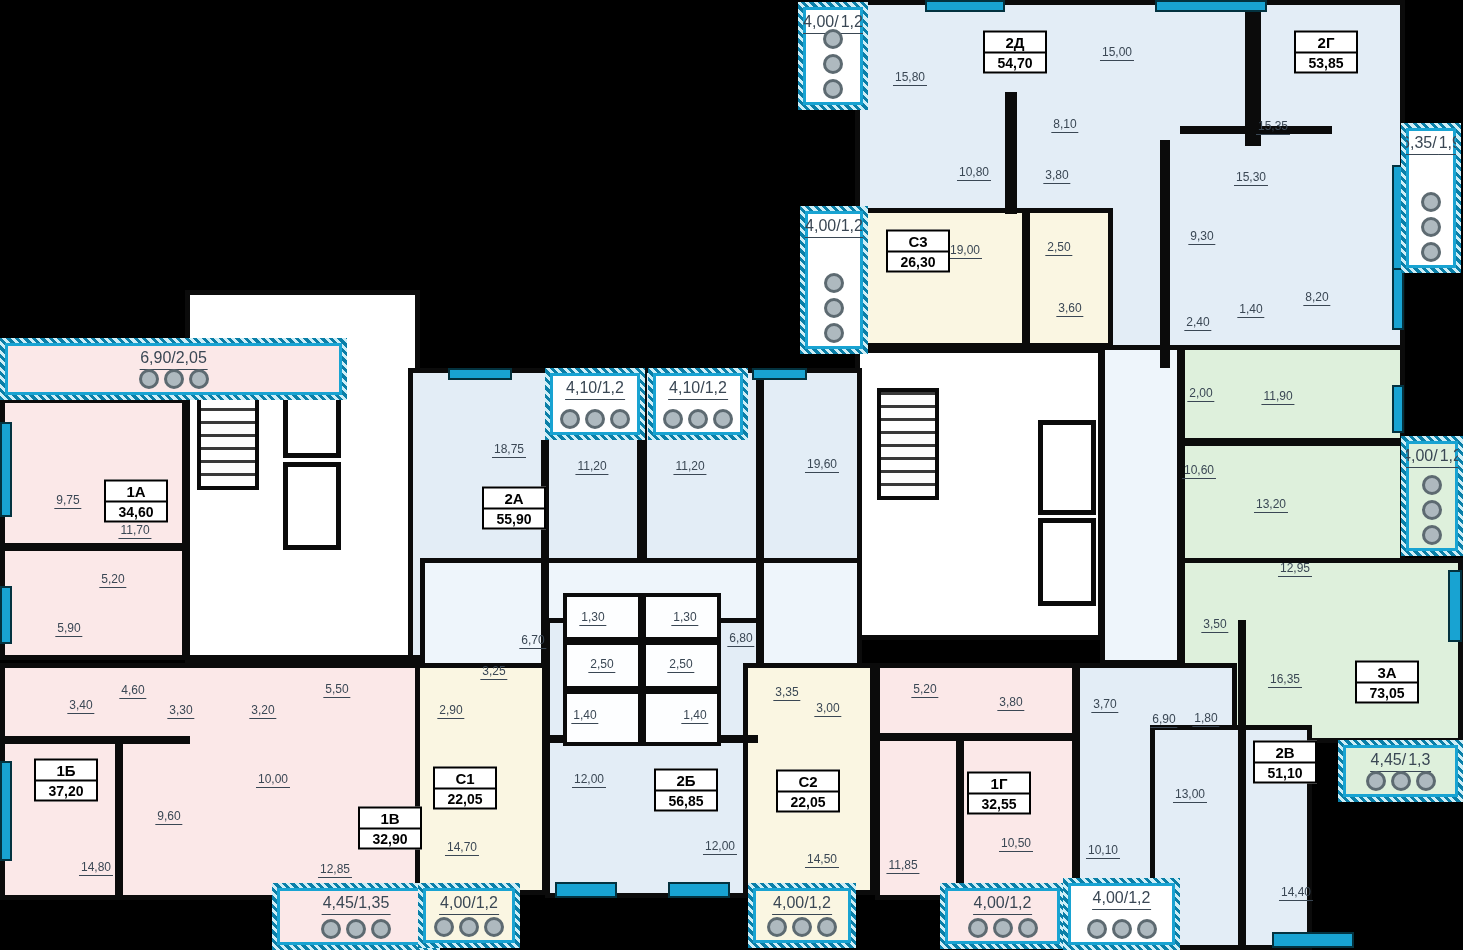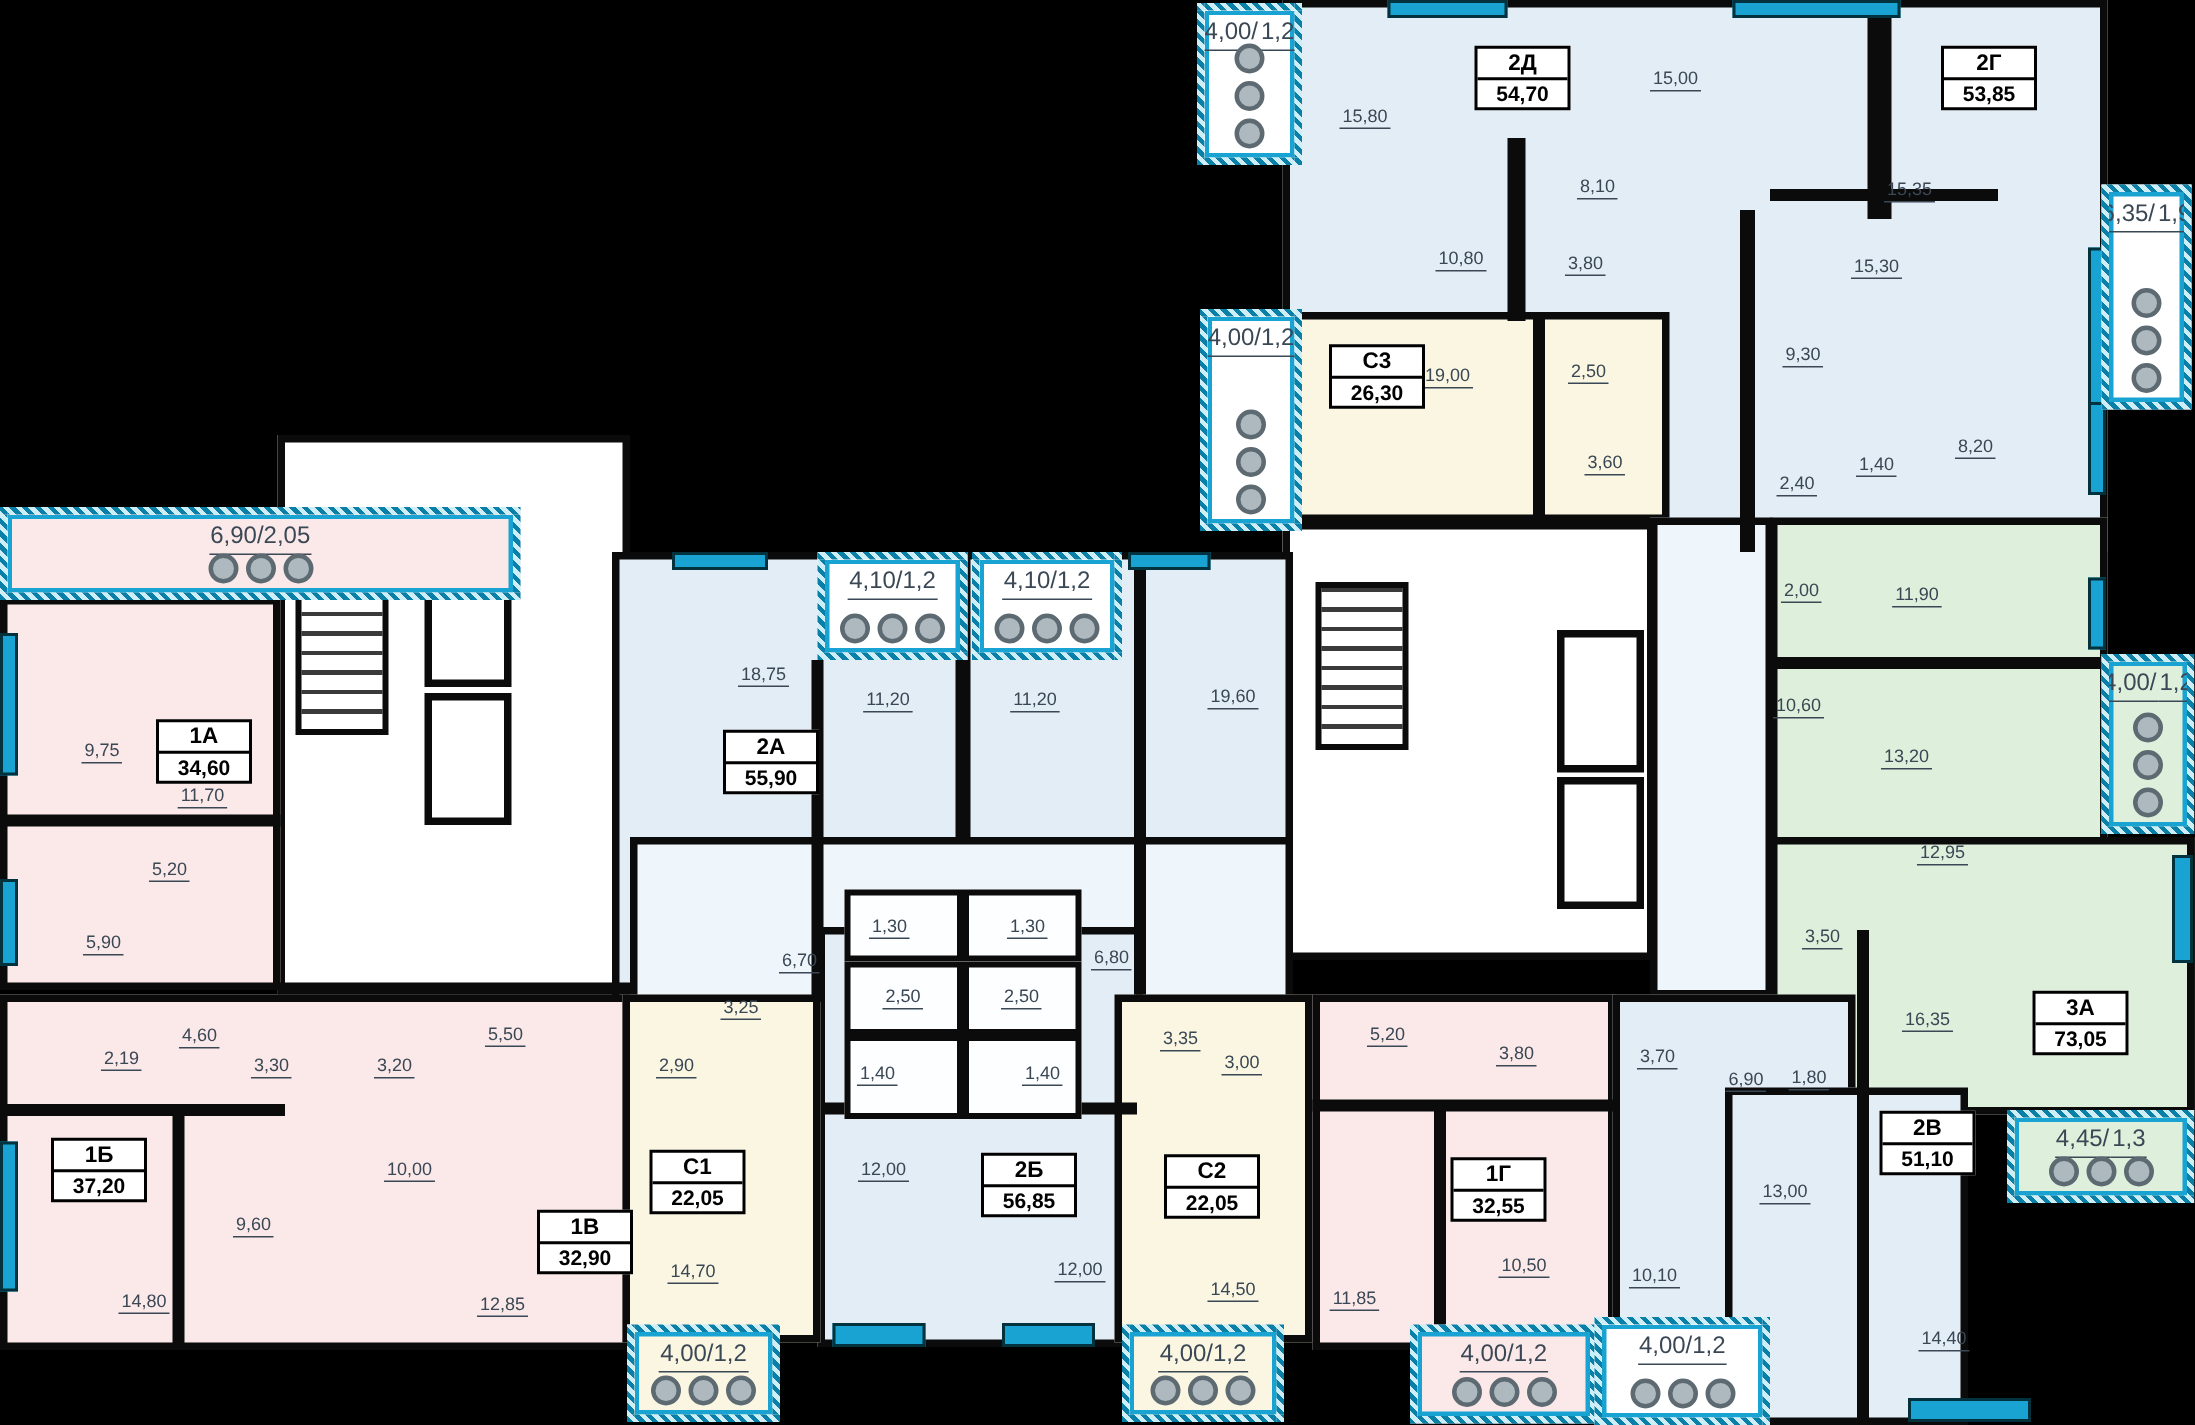--- a/index.html
+++ b/index.html
@@ -153,20 +153,28 @@
       </div>
     </div>
     <div class="balcony h f-white" style="left: 648px; top: 368px; width: 100px; height: 72px;">
       <div class="b-label"><div class="b-line">4,10/1,2</div></div>
       <div class="chairs">
         <div class="chair"></div>
         <div class="chair"></div>
         <div class="chair"></div>
       </div>
     </div>
+    <div class="balcony h f-pink" style="left: 272px; top: 883px; width: 168px; height: 67px;">
+      <div class="b-label"><div class="b-line">4,45/1,35</div></div>
+      <div class="chairs">
+        <div class="chair"></div>
+        <div class="chair"></div>
+        <div class="chair"></div>
+      </div>
+    </div>
     <div class="balcony h f-cream" style="left: 418px; top: 883px; width: 102px; height: 65px;">
       <div class="b-label"><div class="b-line">4,00/1,2</div></div>
       <div class="chairs">
         <div class="chair"></div>
         <div class="chair"></div>
         <div class="chair"></div>
       </div>
     </div>
     <div class="balcony h f-cream" style="left: 748px; top: 883px; width: 108px; height: 65px;">
       <div class="b-label"><div class="b-line">4,00/1,2</div></div>
@@ -223,21 +231,21 @@
     <div class="dim" style="left: 690px; top: 467px;">11,20</div>
     <div class="dim" style="left: 822px; top: 465px;">19,60</div>
     <div class="dim" style="left: 533px; top: 641px;">6,70</div>
     <div class="dim" style="left: 593px; top: 618px;">1,30</div>
     <div class="dim" style="left: 685px; top: 618px;">1,30</div>
     <div class="dim" style="left: 602px; top: 665px;">2,50</div>
     <div class="dim" style="left: 681px; top: 665px;">2,50</div>
     <div class="dim" style="left: 741px; top: 639px;">6,80</div>
     <div class="dim" style="left: 585px; top: 716px;">1,40</div>
     <div class="dim" style="left: 695px; top: 716px;">1,40</div>
-    <div class="dim" style="left: 81px; top: 706px;">2,19</div>
+    <div class="dim" style="left: 81px; top: 706px;">3,40</div>
     <div class="dim" style="left: 133px; top: 691px;">4,60</div>
     <div class="dim" style="left: 181px; top: 711px;">3,30</div>
     <div class="dim" style="left: 169px; top: 817px;">9,60</div>
     <div class="dim" style="left: 96px; top: 868px;">14,80</div>
     <div class="dim" style="left: 263px; top: 711px;">3,20</div>
     <div class="dim" style="left: 337px; top: 690px;">5,50</div>
     <div class="dim" style="left: 273px; top: 780px;">10,00</div>
     <div class="dim" style="left: 335px; top: 870px;">12,85</div>
     <div class="dim" style="left: 494px; top: 672px;">3,25</div>
     <div class="dim" style="left: 451px; top: 711px;">2,90</div>

